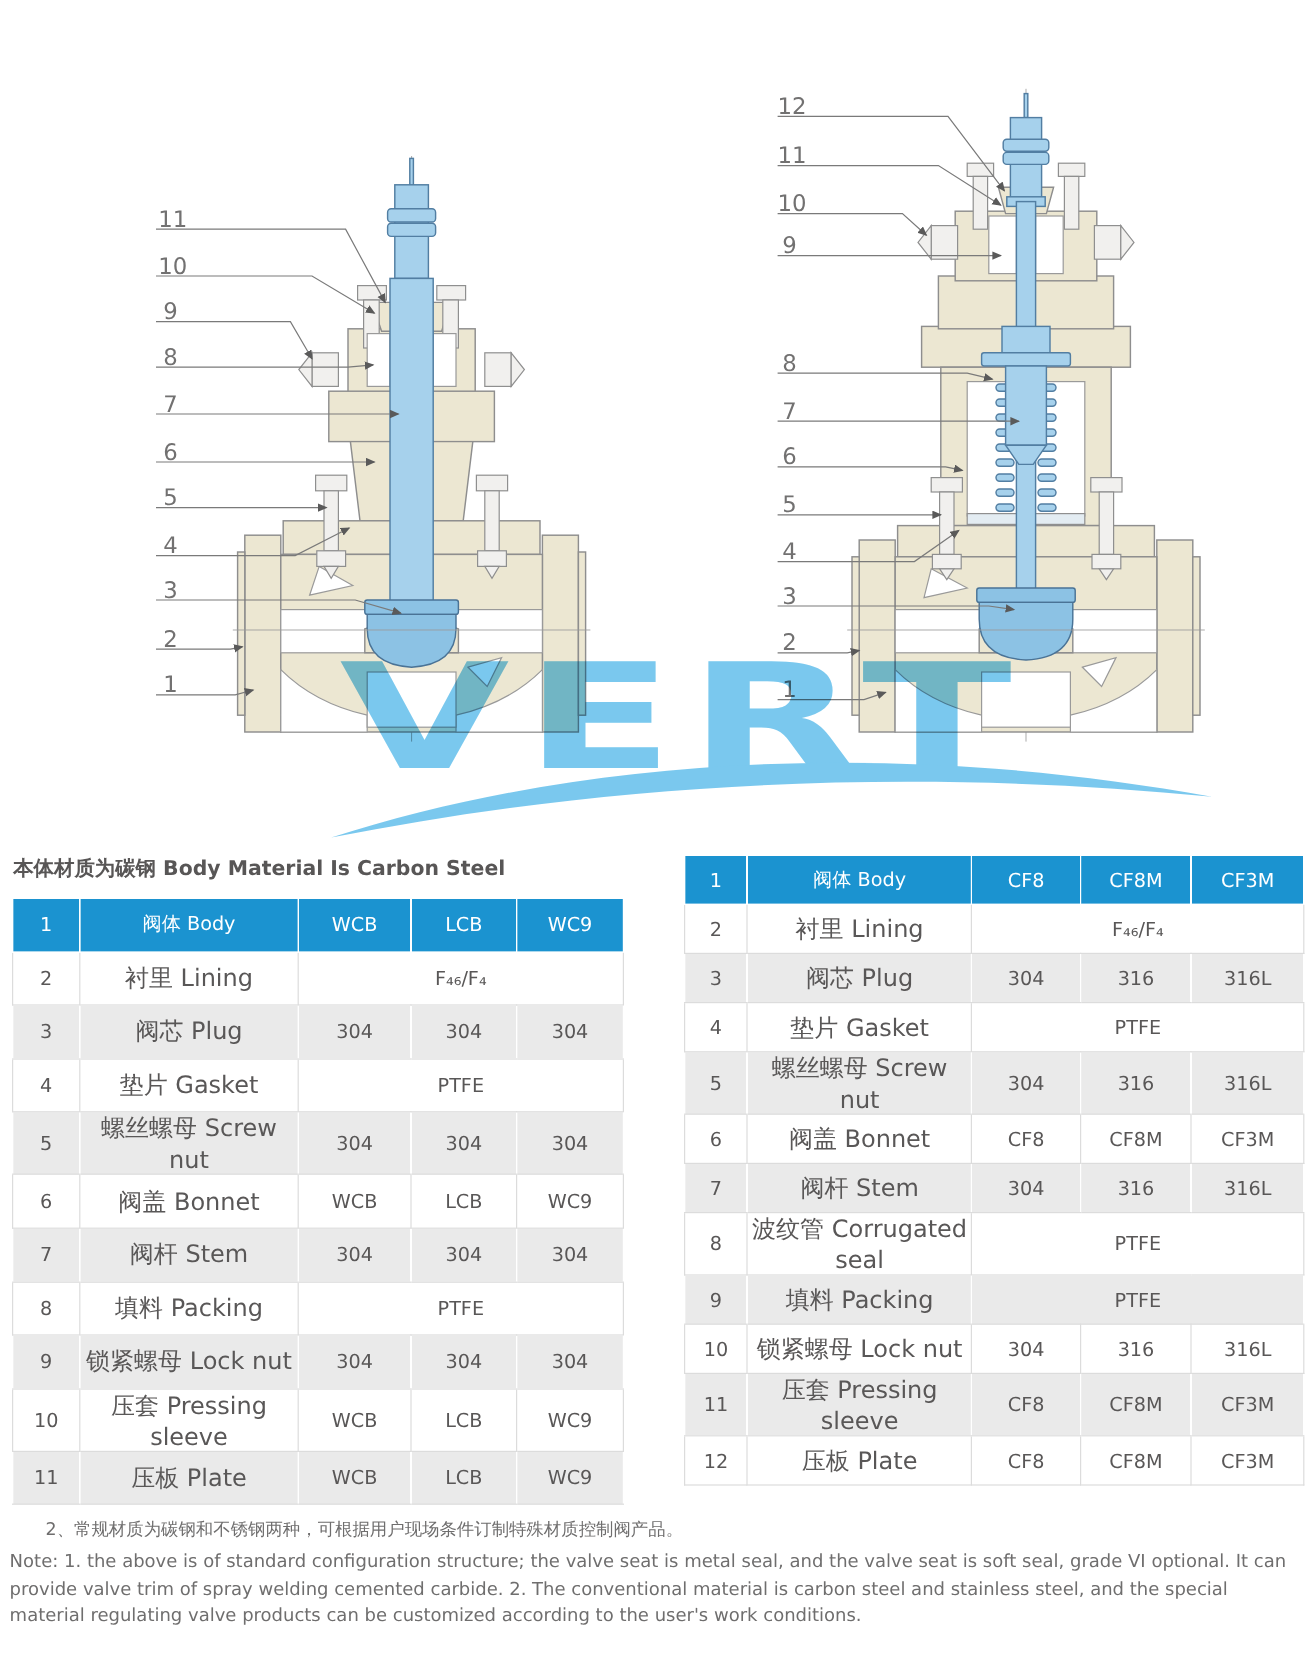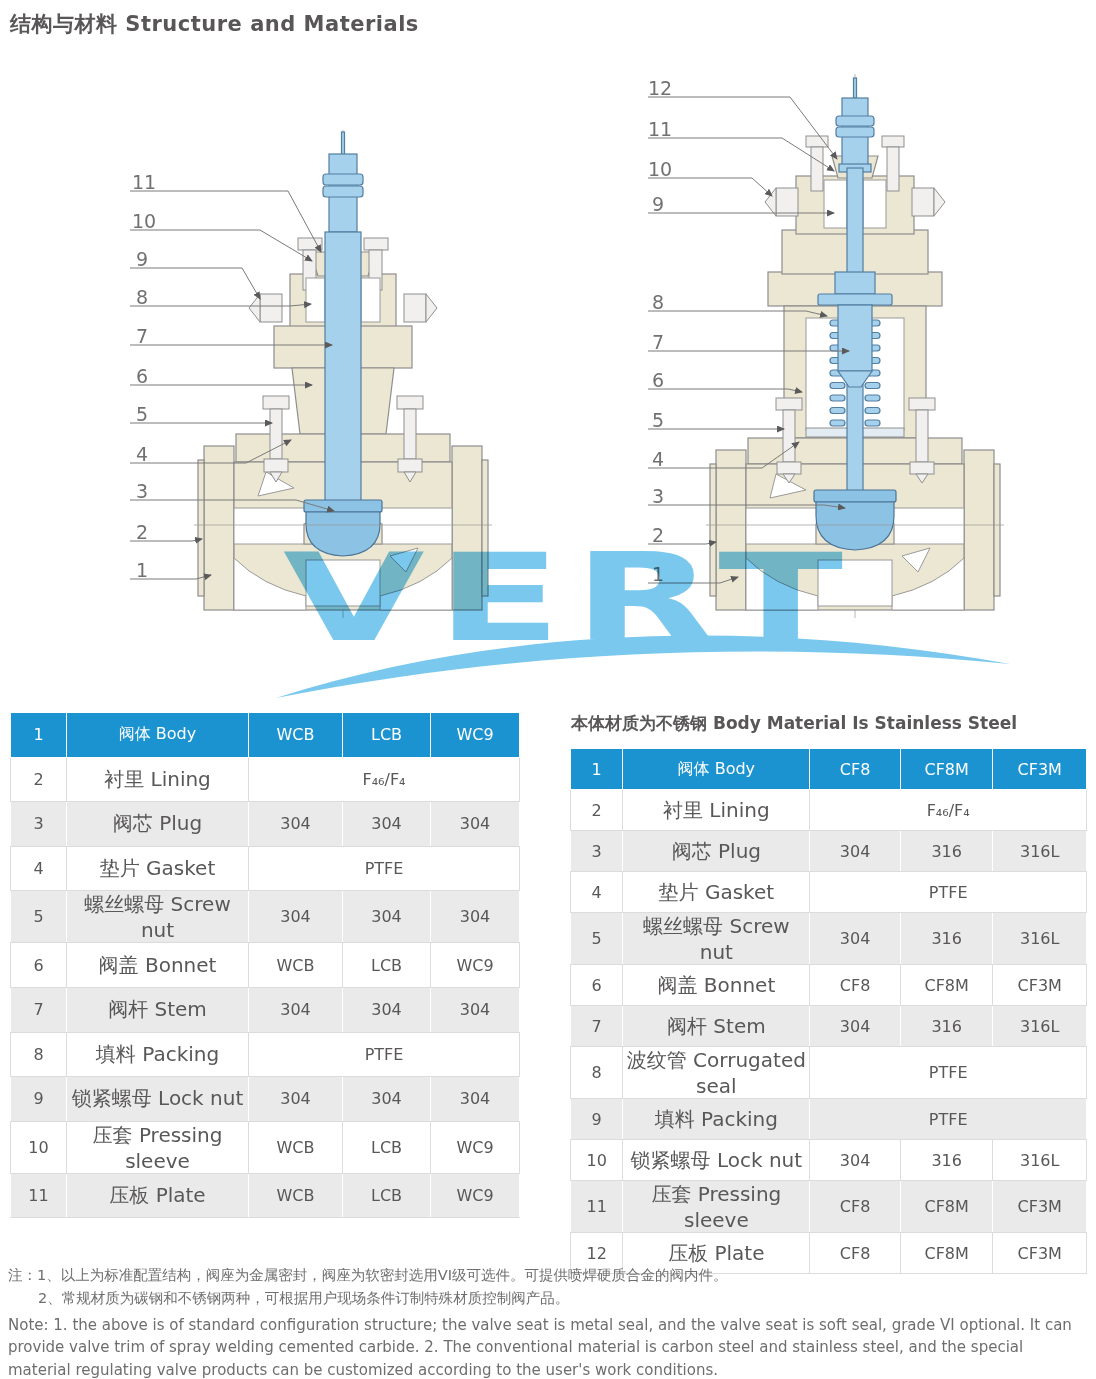--- a/index.html
+++ b/index.html
@@ -30,21 +30,20 @@
   .notes{position:absolute;left:8px;top:1264px;width:1082px;color:#6f6e6e;}
   .notes .zh{font-size:14.5px;line-height:1.62;}
   .notes .zh2{padding-left:30px;}
   .notes .en{font-size:15px;line-height:1.5;margin-top:3px;}
 </style>
 </head>
 <body>
 
 <div class="page">
 
-  <div class="page-title">结构与材料 Structure and Materials</div>
 
   <svg class="diag" style="left:100px;top:62px" width="440" height="580" viewBox="0 0 440 580">
     <defs>
       <marker id="arrL" markerWidth="9" markerHeight="8" refX="7" refY="3.5" orient="auto">
         <path d="M0,0 L8,3.5 L0,7 Z" fill="#5a5a5a"></path>
       </marker>
     </defs>
     <g>
       <line class="cl" x1="243" y1="68" x2="243" y2="556"></line>
     </g>
@@ -244,20 +243,21 @@
       <text class="num" x="28" y="519">1</text>
     </g>
   </svg>
 
   <svg class="watermark" width="790" height="180" viewBox="0 0 790 180">
     <text x="10" y="102" font-size="122" font-weight="bold" letter-spacing="8" fill="#6fc4ed" transform="scale(1.5,1)">VERT</text>
     <path d="M8,160 C240,86 500,82 742,126 C500,102 250,112 8,160 Z" fill="#6fc4ed"></path>
   </svg>
 
   <div class="tblwrap" style="left:10px;width:510px">
+    <div class="tbl-title">本体材质为碳钢 Body Material Is Carbon Steel</div>
     <table class="t1" style="width:510px">
         <colgroup>
           <col style="width: 56px;">
           <col style="width: 182px;">
           <col style="width: 94px;">
           <col style="width: 88px;">
           <col style="width: 89px;">
         </colgroup>
         <tbody>
           <tr class="hd">
@@ -329,21 +329,20 @@
             <td class="nm">压板 Plate</td>
             <td class="vl">WCB</td>
             <td class="vl">LCB</td>
             <td class="vl">WC9</td>
           </tr>
         </tbody>
       </table>
   </div>
 
   <div class="tblwrap" style="left:570px;width:517px">
-    <div class="tbl-title">本体材质为不锈钢 Body Material Is Stainless Steel</div>
     <table class="t2" style="width:517px">
         <colgroup>
           <col style="width: 52px;">
           <col style="width: 186px;">
           <col style="width: 90px;">
           <col style="width: 92px;">
           <col style="width: 93px;">
         </colgroup>
         <tbody>
           <tr class="hd">
@@ -420,18 +419,17 @@
             <td class="nm">压板 Plate</td>
             <td class="vl">CF8</td>
             <td class="vl">CF8M</td>
             <td class="vl">CF3M</td>
           </tr>
         </tbody>
       </table>
   </div>
 
   <div class="notes">
-    <div class="zh">注：1、以上为标准配置结构，阀座为金属密封，阀座为软密封选用VI级可选件。可提供喷焊硬质合金的阀内件。</div>
     <div class="zh zh2">2、常规材质为碳钢和不锈钢两种，可根据用户现场条件订制特殊材质控制阀产品。</div>
     <div class="en">Note: 1. the above is of standard configuration structure; the valve seat is metal seal, and the valve seat is soft seal, grade VI optional. It can provide valve trim of spray welding cemented carbide. 2. The conventional material is carbon steel and stainless steel, and the special material regulating valve products can be customized according to the user's work conditions.</div>
   </div>
 
 </div>
 
 </body></html>

